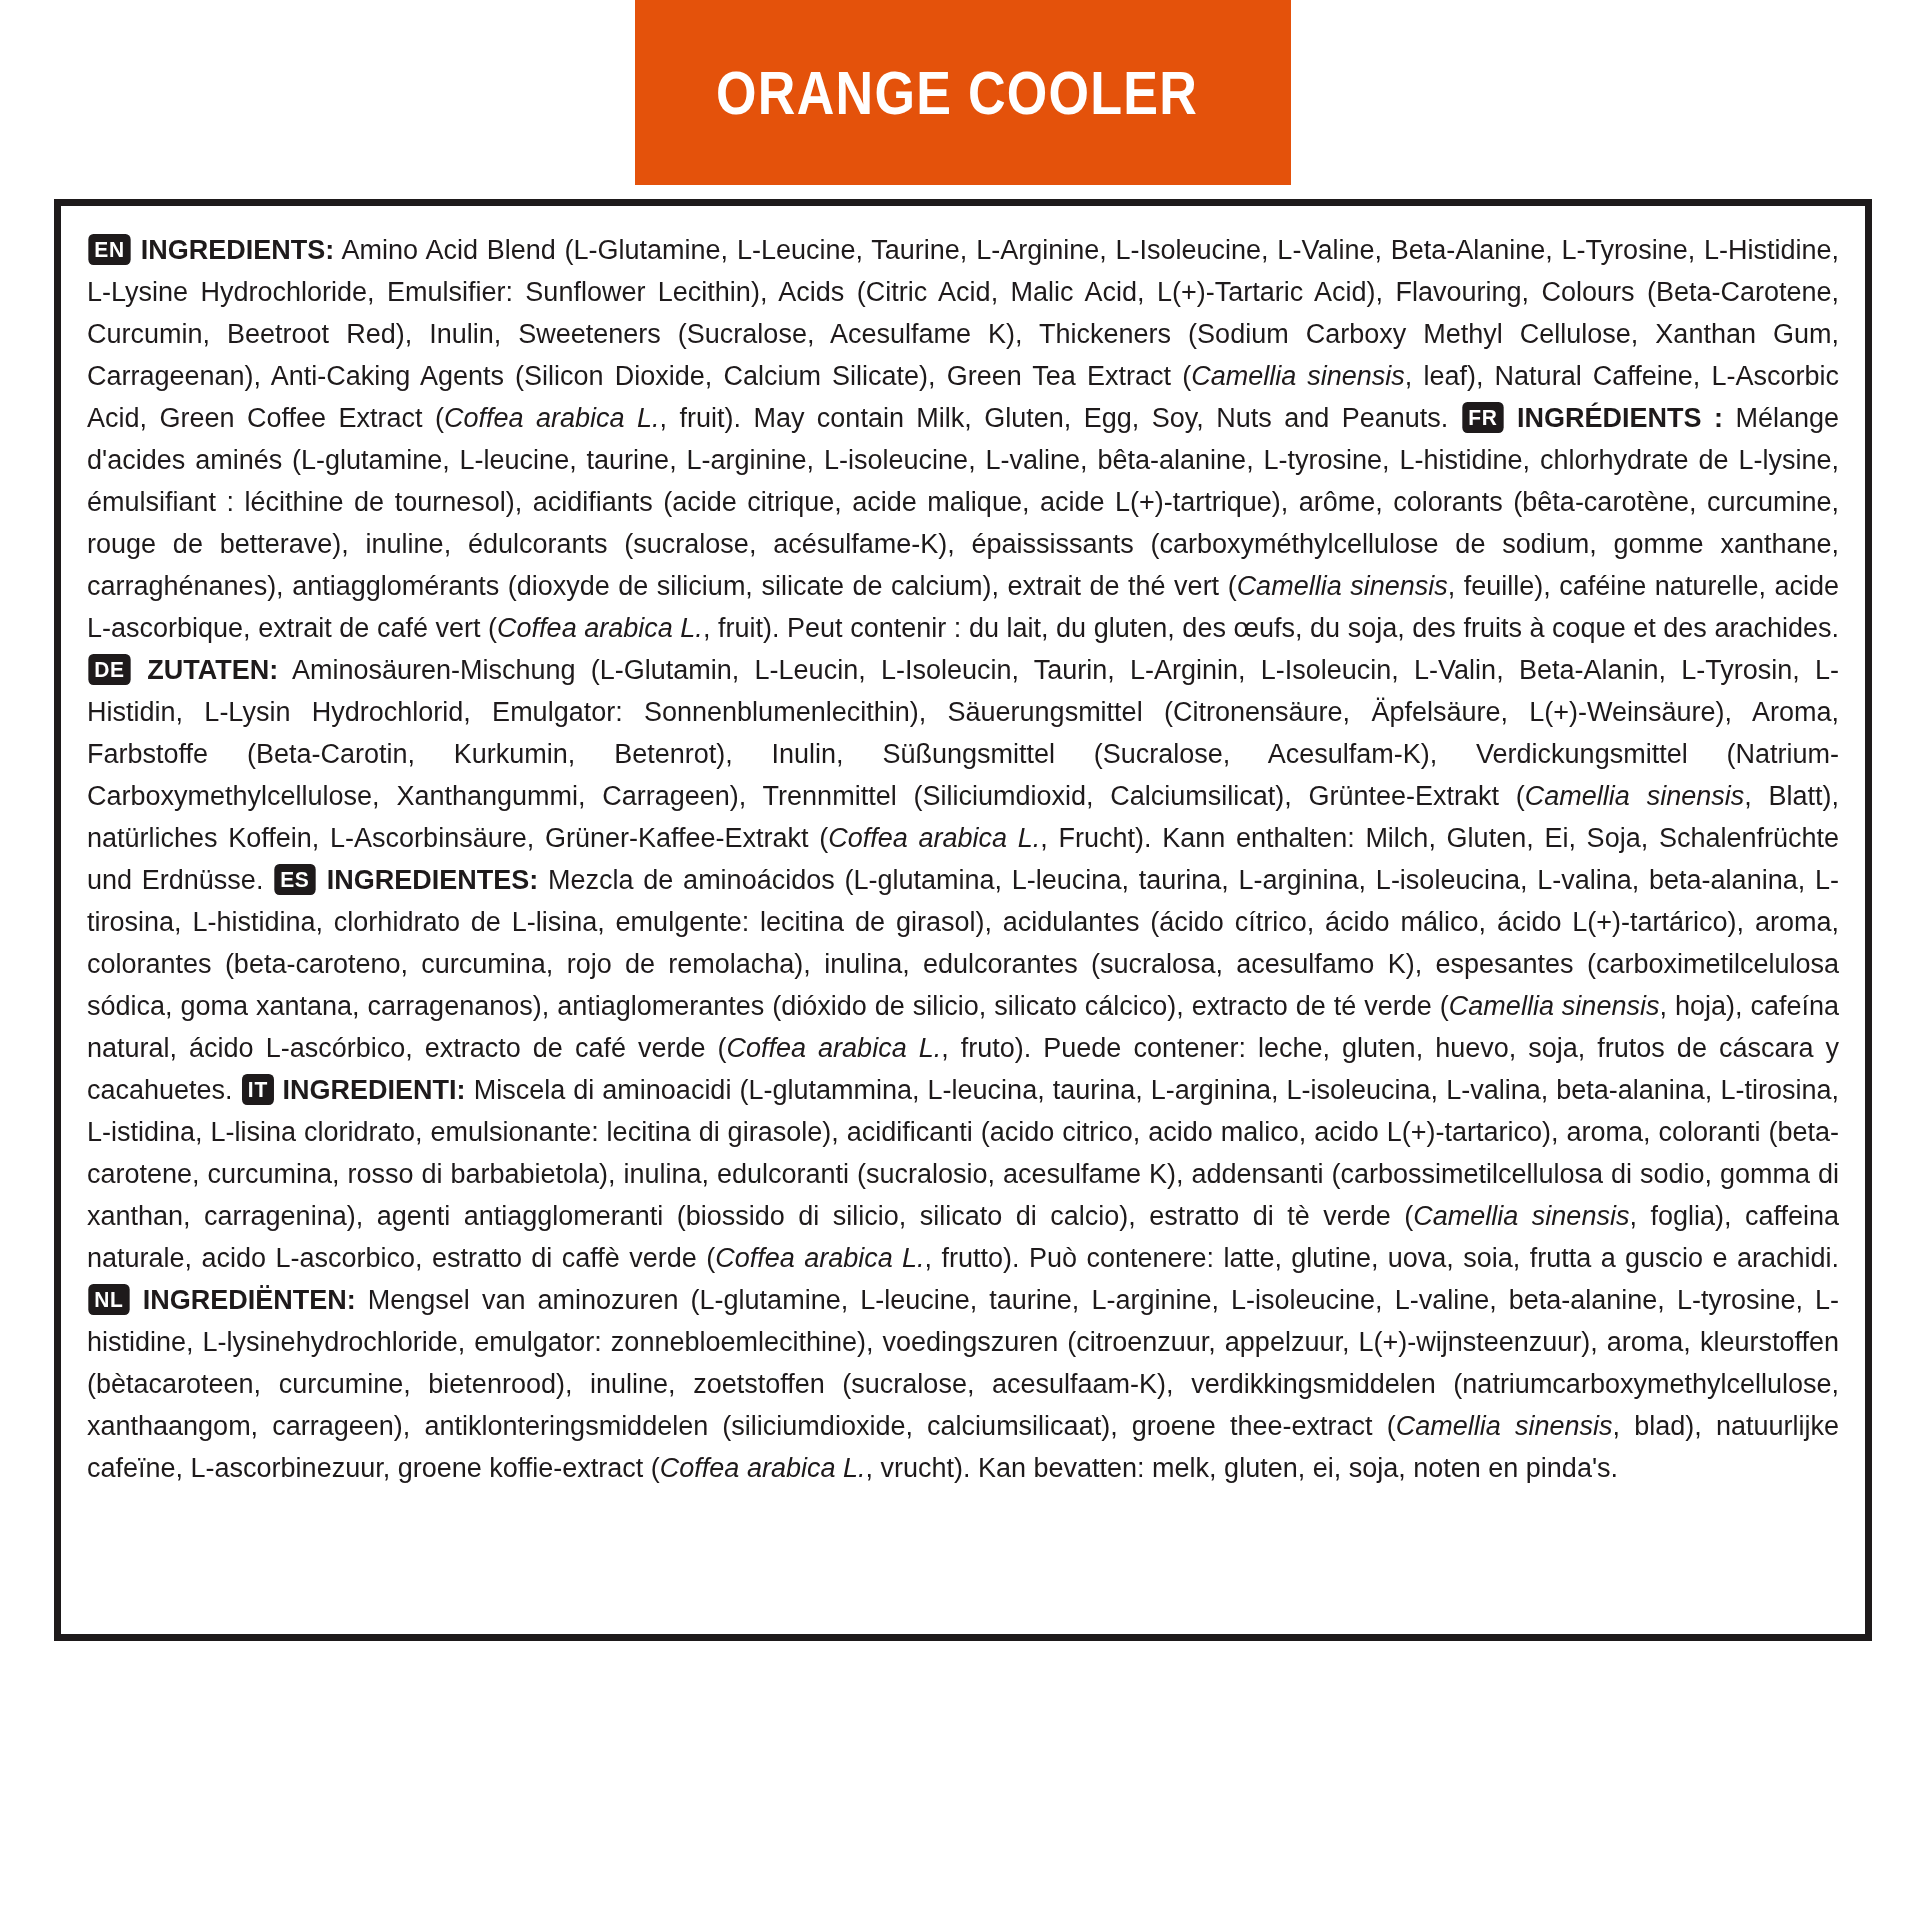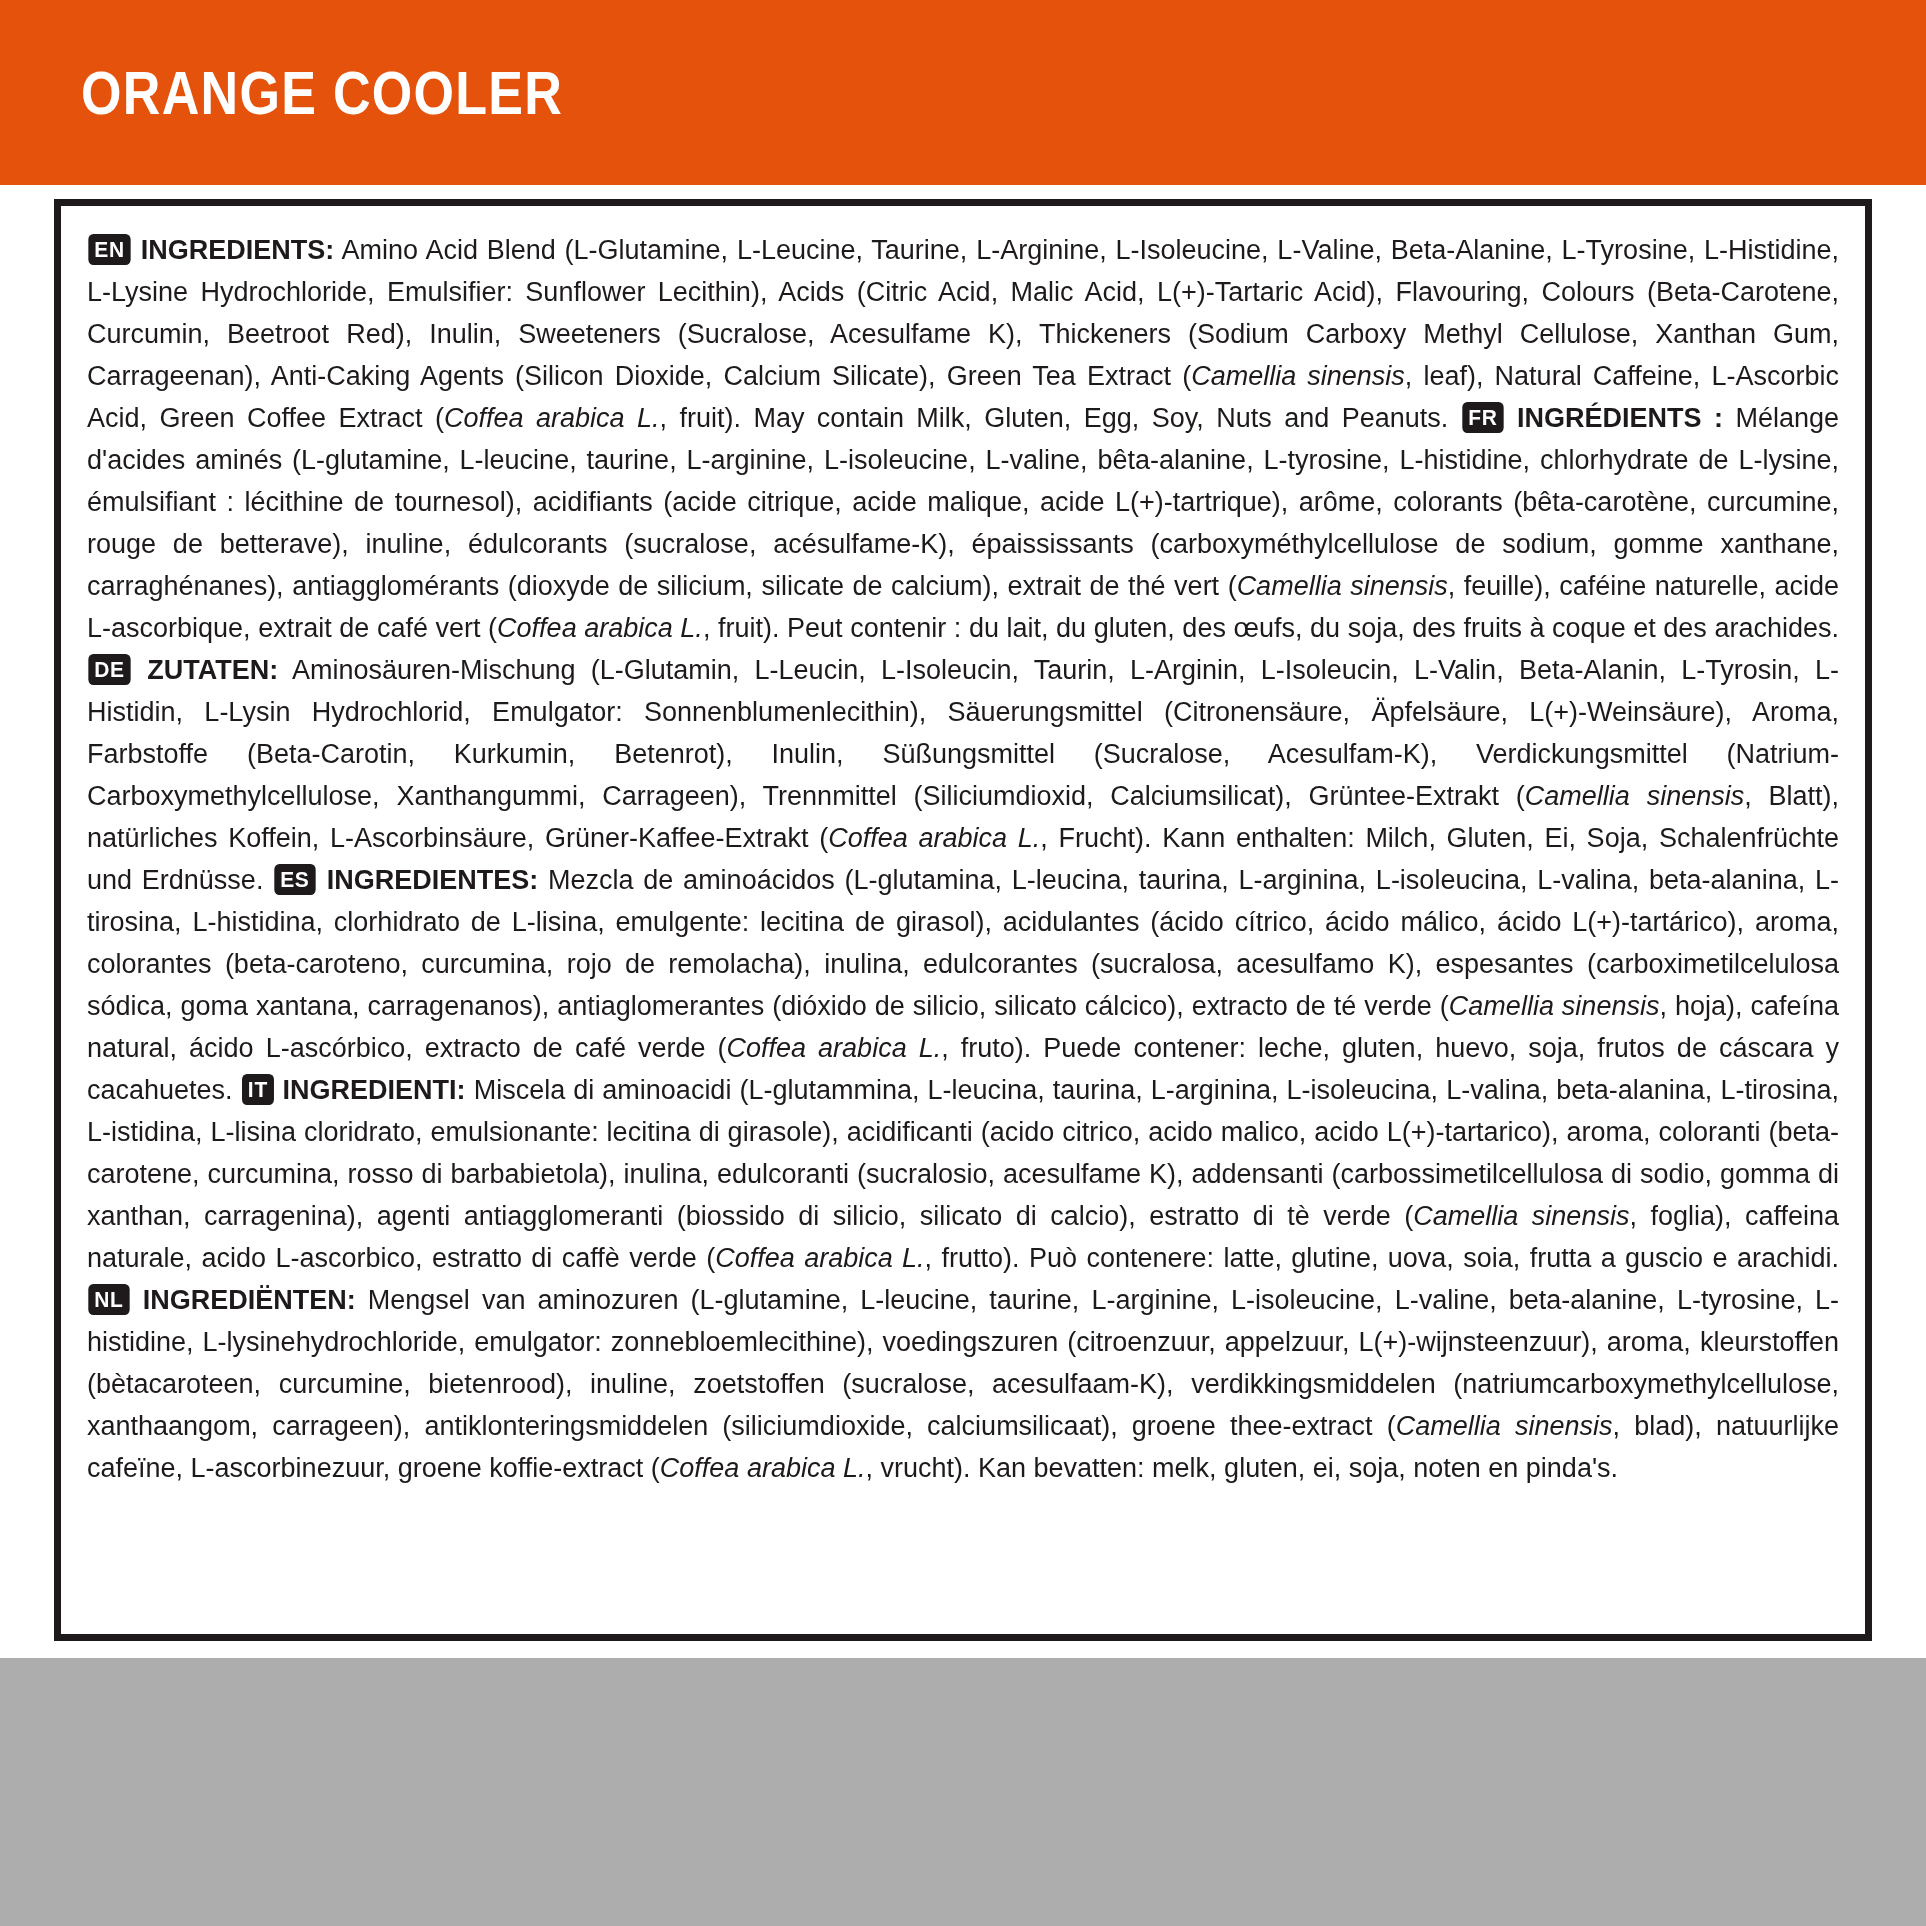--- a/index.html
+++ b/index.html
@@ -7,20 +7,21 @@
     width: 1926px; height: 1926px;
     background: #ffffff;
     font-family: "Liberation Sans", sans-serif;
     -webkit-font-smoothing: antialiased;
   }
   .page {
     width: 1926px; height: 1926px;
     display: flex; flex-direction: column;
     overflow: hidden;
     background: #ffffff;
+    align-items: center;
   }
   
   .header {
     flex: 0 0 auto;
     height: 185px;
     background: #E4520B;
     display: flex;
     align-items: center;
   }
   .title {

